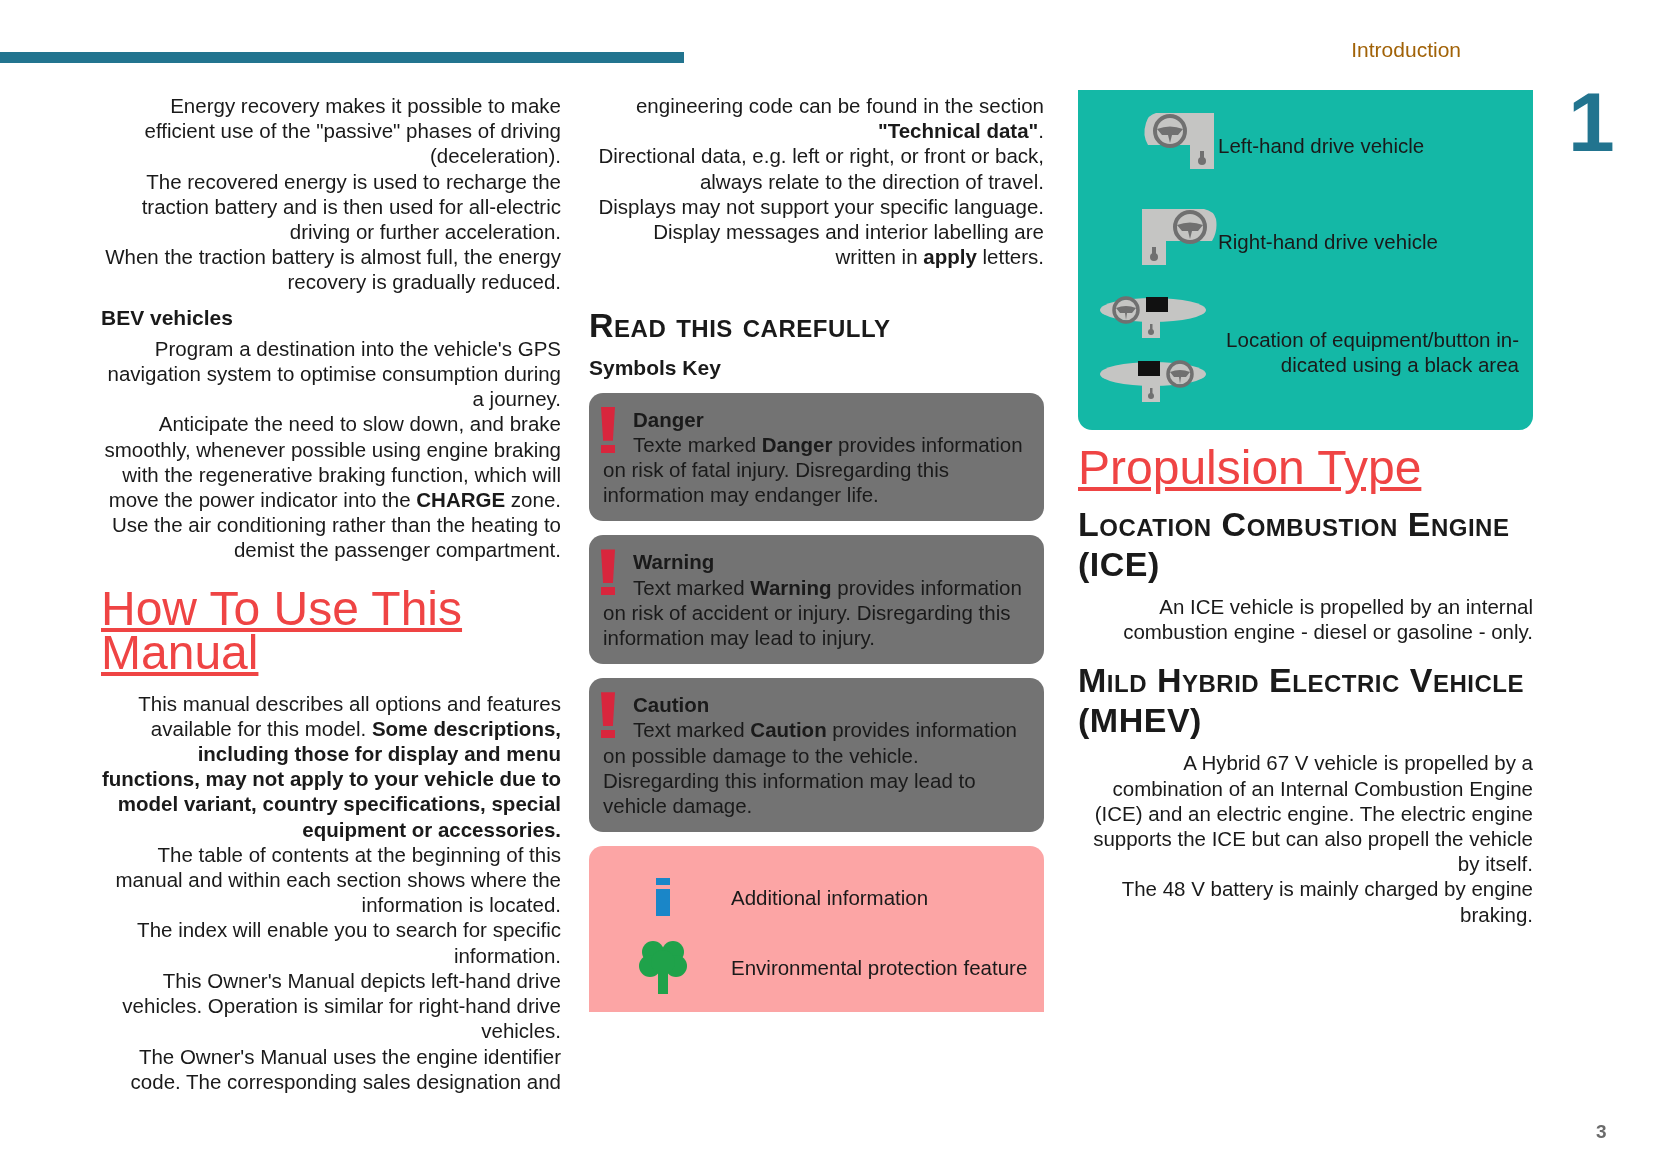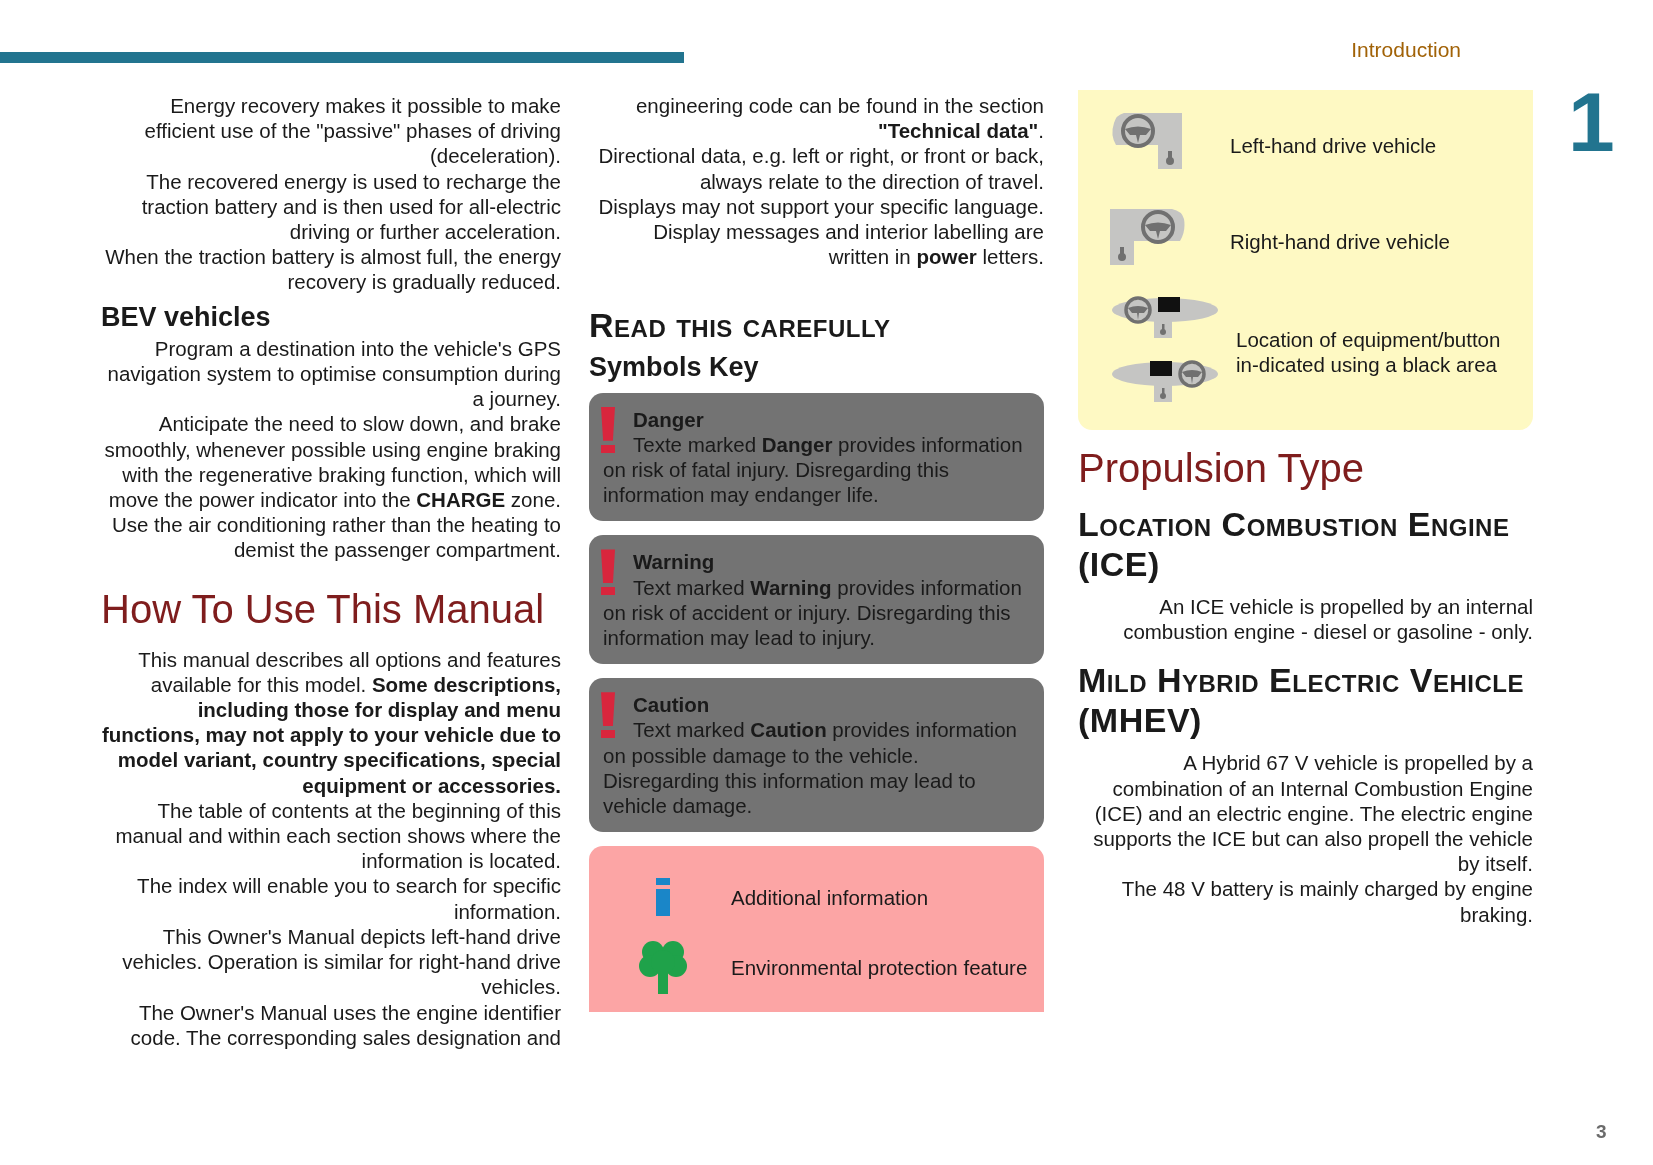--- a/index.html
+++ b/index.html
@@ -11,38 +11,38 @@
   .section-label { position: absolute; right: 192px; top: 38px; font-size: 21px; color: #a16207; }
   .chapter-num { position: absolute; left: 1568px; top: 80px; font-size: 84px; font-weight: bold; color: #22748f; line-height: 1; }
   .page-num { position: absolute; left: 1596px; top: 1121px; font-size: 19px; font-weight: bold; color: #6b6b6b; }
 
   .col { position: absolute; top: 93px; font-size: 20.5px; line-height: 25.2px; }
   .col p { margin: 0; text-align: right; }
   .col1 { left: 101px; width: 460px; }
   .col2 { left: 589px; width: 455px; }
   .col3 { left: 1078px; width: 455px; }
 
-  .h-sub { font-weight: bold; font-size: 27px; margin: 10px 0 6px 0; }
-  .h-big { font-size: 40px; color: #7f1d1d; font-weight: normal; margin: 24px 0 16px 0; line-height: 44px; }
+  .h-sub { font-weight: bold; font-size: 21px; margin: 10px 0 6px 0; }
+  .h-big { font-size: 48px; color: #ef4444; font-weight: normal; margin: 24px 0 16px 0; line-height: 44px; text-decoration: underline; }
   .h-caps { font-weight: bold; font-variant: small-caps; font-size: 34px; line-height: 40px; margin: 14px 0 10px 0; letter-spacing: 0.5px; }
   b { font-weight: bold; }
 
   .box { background: #737373; border-radius: 14px; padding: 14px 14px 14px 14px; margin-bottom: 14px; position: relative; }
   .box .excl { position: absolute; left: 12px; top: 14px; width: 14px; height: 46px; }
   .box .excl .bar { position: absolute; left: 0; top: 0; width: 14px; height: 34px; background: #d8263d; clip-path: polygon(0 0, 100% 0, 85% 100%, 15% 100%); }
   .box .excl .dot { position: absolute; left: 0; top: 38px; width: 14px; height: 8px; background: #d8263d; }
   .box .title { font-weight: bold; padding-left: 30px; }
   .box .first { padding-left: 30px; }
 
   .symbox { background: #fca5a5; border-radius: 14px 14px 0 0; padding: 16px 14px 10px 14px; }
   .symrow { display: flex; align-items: center; height: 70px; }
   .symrow .ic { width: 120px; display: flex; justify-content: center; align-items: center; }
   .symrow .lbl { padding-left: 8px; }
 
-  .drive-box { background: #fef9c3; border-radius: 0 0 14px 14px; padding: 10px 14px 18px 32px; margin-top: -3px; }
+  .drive-box { background: #14b8a6; border-radius: 0 0 14px 14px; padding: 10px 14px 18px 20px; margin-top: -3px; text-align: right; }
   .drow { display: flex; align-items: center; }
   .drow .ic { width: 120px; }
 </style>
 </head>
 <body>
 
 <div class="top-bar"></div>
 <div class="section-label">Introduction</div>
 <div class="chapter-num">1</div>
 <div class="page-num">3</div>
@@ -60,21 +60,21 @@
   <p>The table of contents at the beginning of this manual and within each section shows where the information is located.</p>
   <p>The index will enable you to search for specific information.</p>
   <p>This Owner's Manual depicts left-hand drive vehicles. Operation is similar for right-hand drive vehicles.</p>
   <p>The Owner's Manual uses the engine identifier code. The corresponding sales designation and</p>
 </div>
 
 <div class="col col2">
   <p><span>engineering code can be found in the section </span><b>"Technical data"</b><span>.</span></p>
   <p>Directional data, e.g. left or right, or front or back, always relate to the direction of travel.</p>
   <p>Displays may not support your specific language.</p>
-  <p><span>Display messages and interior labelling are written in </span><b>power</b><span> letters.</span></p>
+  <p><span>Display messages and interior labelling are written in </span><b>apply</b><span> letters.</span></p>
   <div class="h-caps" style="margin-top:36px;">Read this carefully</div>
   <div class="h-sub" style="margin:4px 0 12px 0;">Symbols Key</div>
 
   <div class="box">
     <div class="excl">
         <div class="bar"></div>
         <div class="dot"></div>
       </div>
     <div class="title">Danger</div>
     <div><span class="first">Texte marked </span><b>Danger</b><span> provides information on risk of fatal injury. Disregarding this information may endanger life.</span></div>

